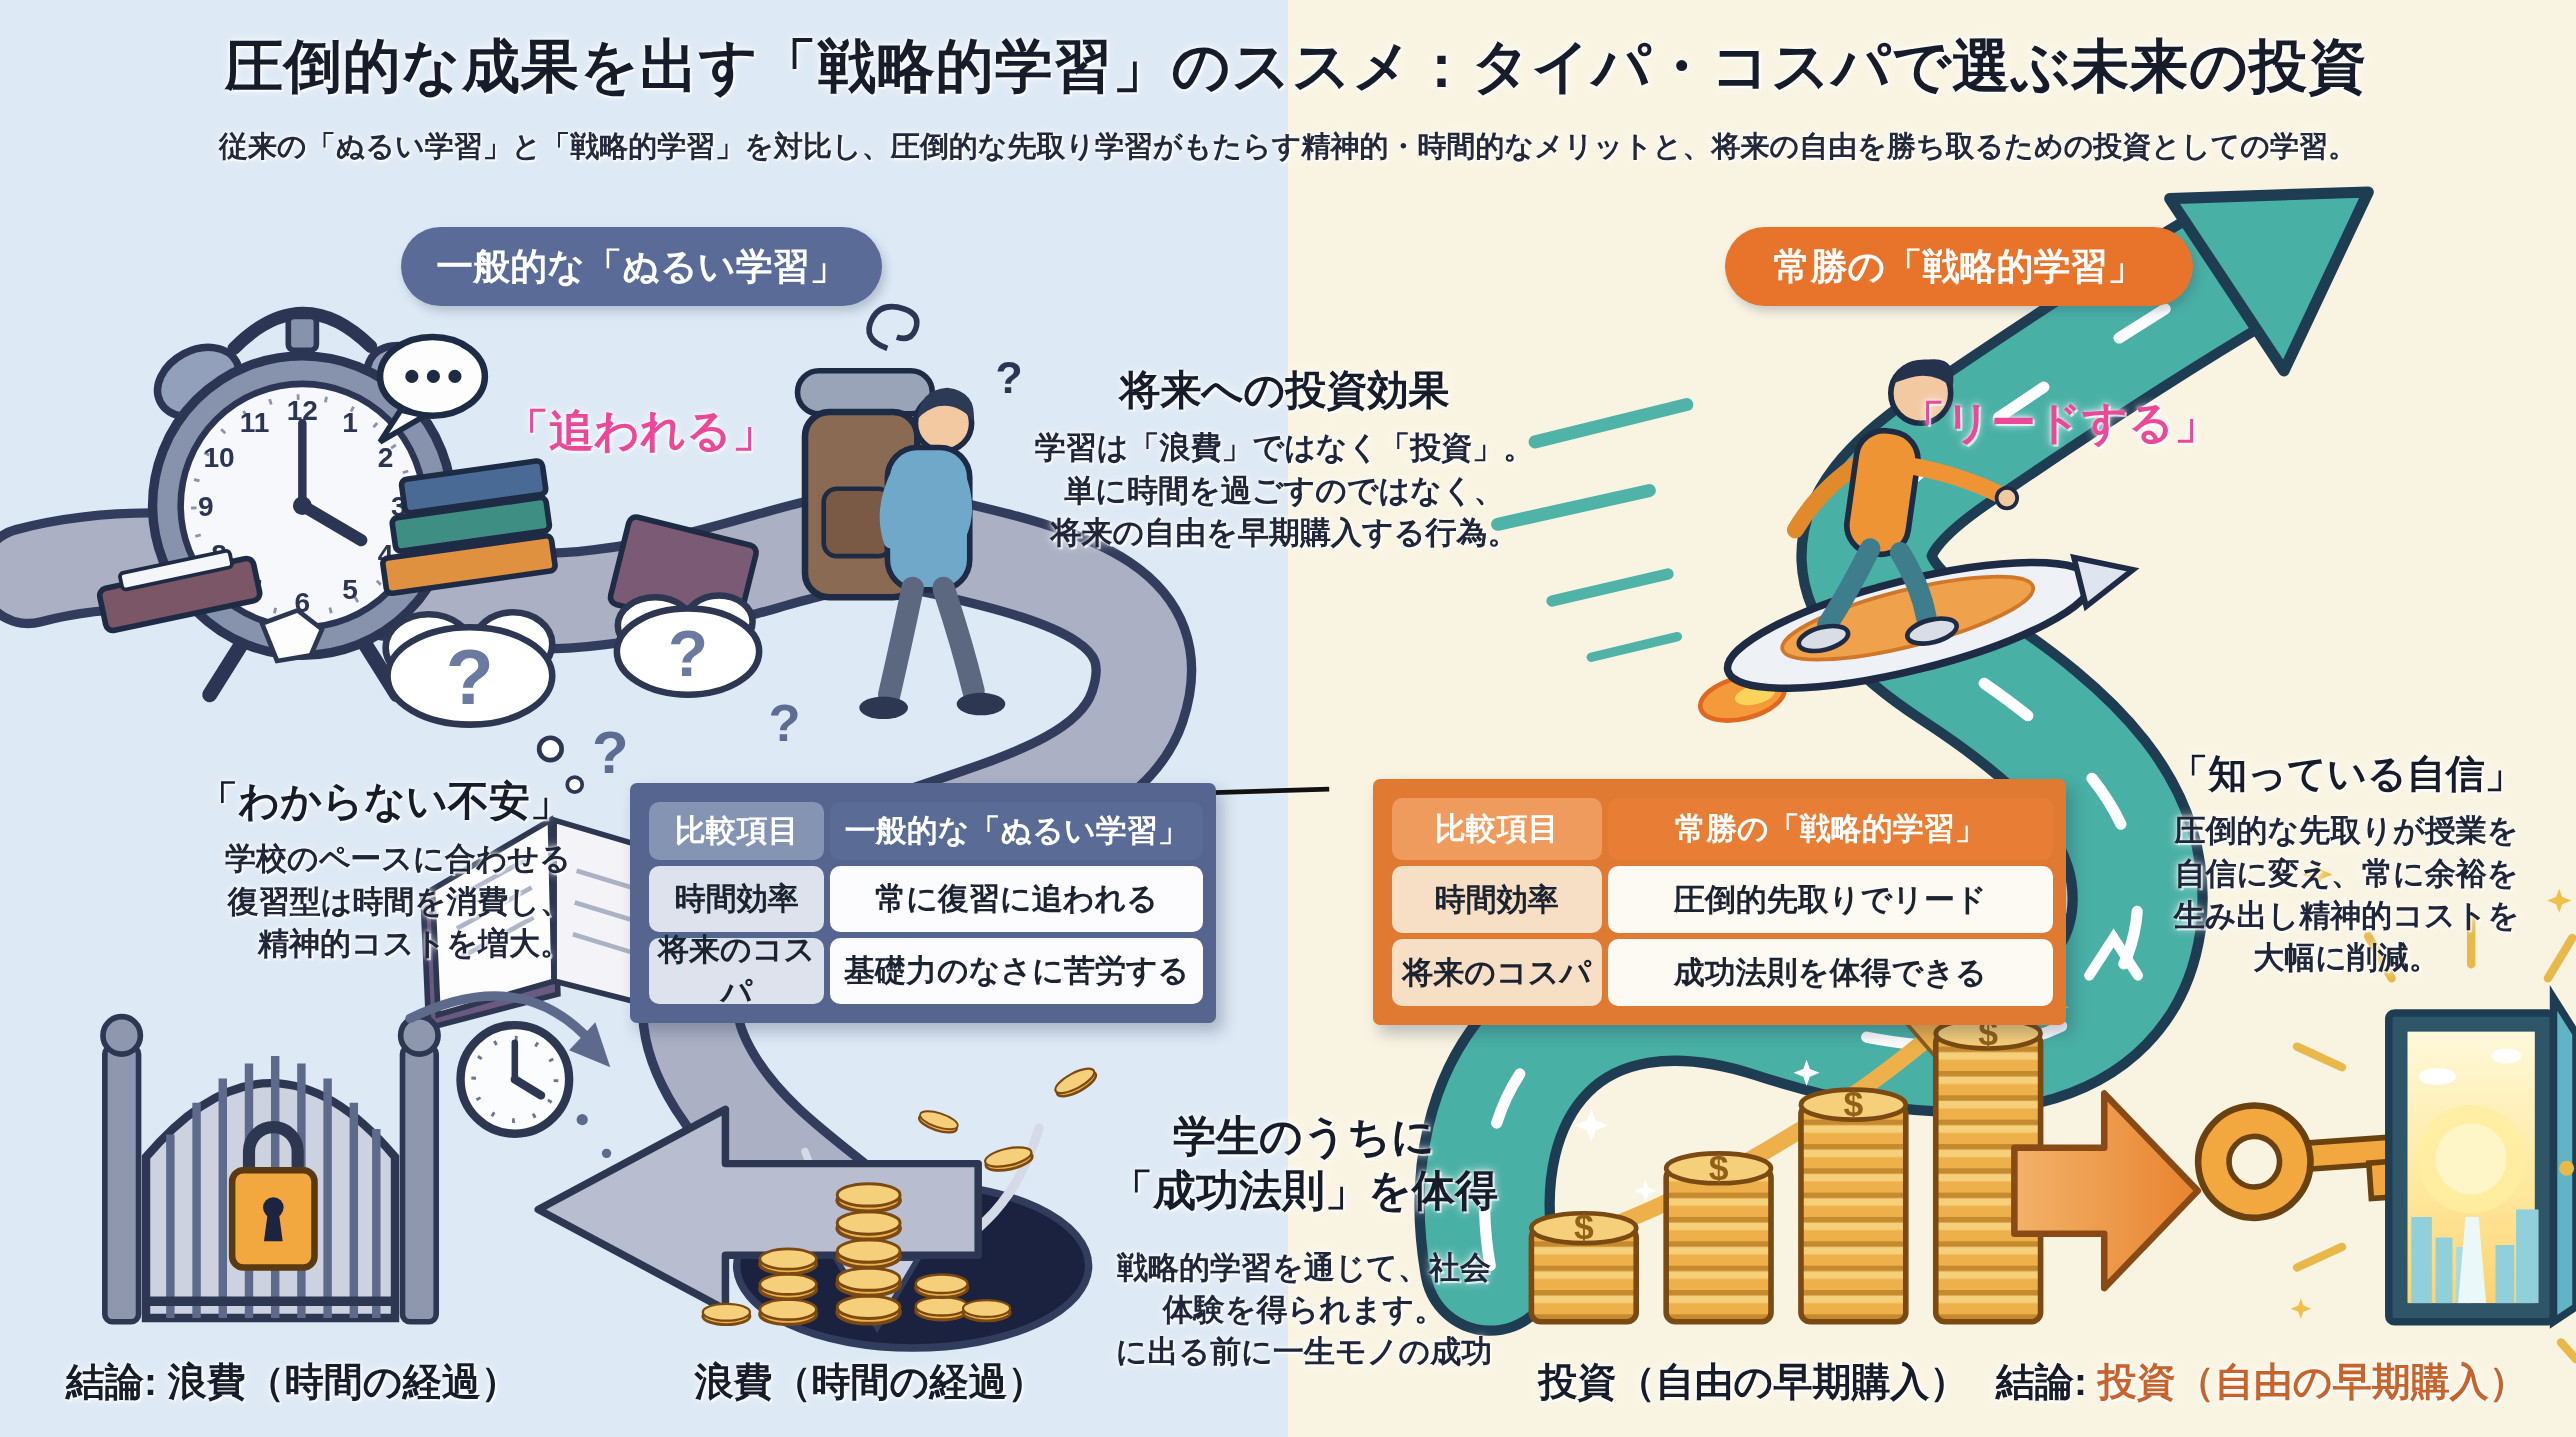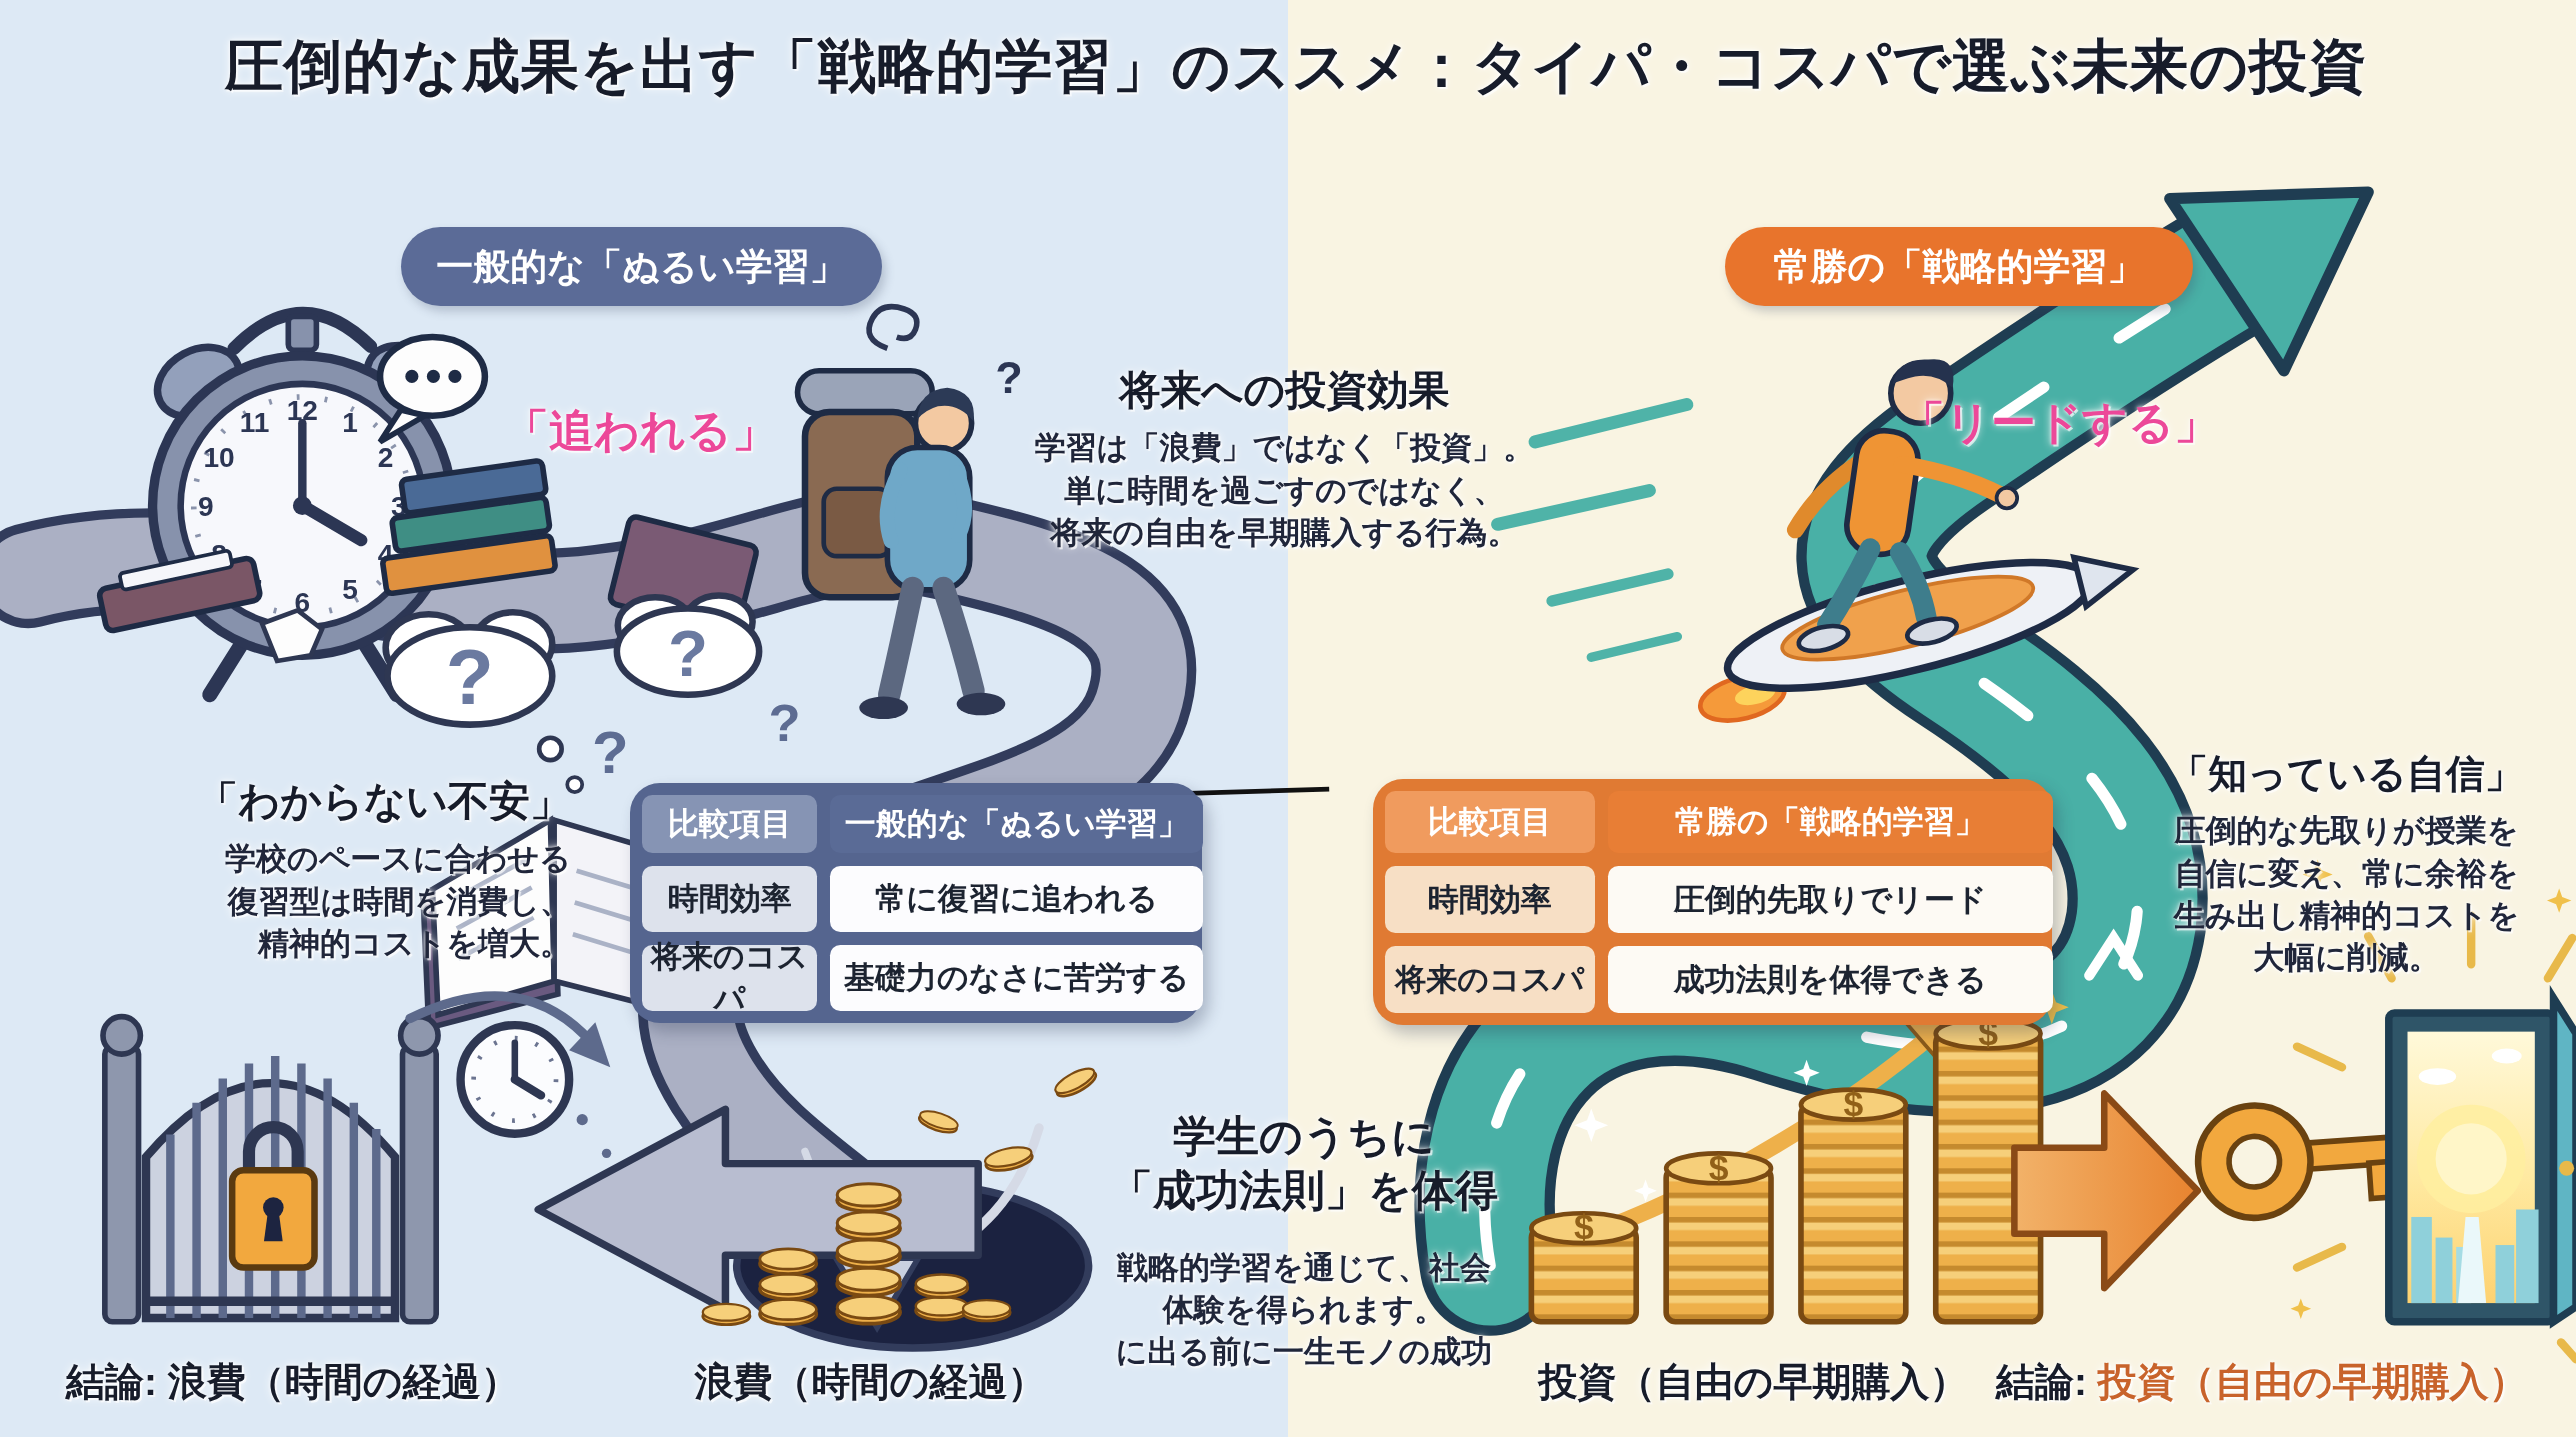--- a/index.html
+++ b/index.html
@@ -15,21 +15,21 @@
   .page-subtitle{left:0;top:127px;width:2576px;text-align:center;font-size:29px;font-weight:700;color:#23293a;}
   .badge{position:absolute;z-index:2;height:79px;border-radius:41px;display:flex;align-items:center;justify-content:center;
     font-size:37px;font-weight:800;color:#fff;box-shadow:3.7px 5.6px 9.4px rgba(60,70,100,.25);}
   .badge-lukewarm{left:401px;top:227px;width:481px;background:#5b6b97;}
   .badge-strategic{left:1725px;top:227px;width:468px;background:#e8742c;}
   .big-label{font-size:45px;font-weight:900;color:#ec4899;}
   .block{text-align:center;}
   .block h3{margin:0 0 9.4px 0;font-size:41px;font-weight:900;color:#171c2a;}
   .block h4{margin:0;font-size:43px;font-weight:900;color:#171c2a;line-height:1.25;text-align:center;}
   .block p{margin:0;font-size:31px;font-weight:700;line-height:1.36;color:#20263a;}
-  .cmp-table{position:absolute;z-index:3;display:grid;grid-template-columns:32% 68%;gap:13px;padding:12px;border-radius:30px;
+  .cmp-table{position:absolute;z-index:3;display:grid;grid-template-columns:32% 68%;gap:6px;padding:19px;border-radius:7px;
     box-shadow:6.6px 8.4px 15px rgba(40,50,80,.28);}
   .cmp-table .cell{display:flex;align-items:center;justify-content:center;border-radius:10.3px;
     font-size:31px;font-weight:800;text-align:center;}
   .table-lukewarm{left:630px;top:783px;width:548px;background:#55658f;grid-template-rows:58px 66px 66px;}
   .lt-h{color:#fff;} .lt-h1{background:#8694b4;} .lt-h2{background:#5a6b96;}
   .lt-c1{background:#dde2ec;color:#1c2330;} .lt-c2{background:#fcfcfe;color:#1c2330;}
   .table-strategic{left:1373px;top:779px;width:655px;background:#e07a33;grid-template-rows:62px 67px 67px;}
   .rt-h{color:#fff;} .rt-h1{background:#f09b5e;} .rt-h2{background:#e87e35;}
   .rt-c1{background:#f7dfc5;color:#1c2330;} .rt-c2{background:#fdfaf4;color:#1c2330;}
   .caption{position:absolute;z-index:2;top:1355px;font-size:39px;font-weight:900;color:#171c2a;}
@@ -300,20 +300,21 @@
       <circle cx="2052" cy="420" r="32" fill="#f3c9a2" stroke="#1e2b45" stroke-width="6"></circle>
       <path d="M 2022,410 Q 2028,382 2060,384 Q 2092,380 2086,414 Q 2068,398 2046,402 Q 2030,406 2022,410 Z" fill="#25324e"></path>
       <path d="M 1998,586 Q 1974,634 1952,668" stroke="#3e7d8c" stroke-width="22" fill="none" stroke-linecap="round"></path>
       <path d="M 2030,590 Q 2052,626 2058,660" stroke="#3e7d8c" stroke-width="22" fill="none" stroke-linecap="round"></path>
       <ellipse cx="1948" cy="682" rx="27" ry="12" fill="#d8dde6" stroke="#1e2b45" stroke-width="5" transform="rotate(-14 1948 682)"></ellipse>
       <ellipse cx="2064" cy="674" rx="27" ry="12" fill="#d8dde6" stroke="#1e2b45" stroke-width="5" transform="rotate(-14 2064 674)"></ellipse>
     </g>
   </svg>
 
   <div class="txt page-title halo">圧倒的な成果を出す「戦略的学習」のススメ：タイパ・コスパで選ぶ未来の投資</div>
+  <div class="txt page-subtitle halo">従来の「ぬるい学習」と「戦略的学習」を対比し、圧倒的な先取り学習がもたらす精神的・時間的なメリットと、将来の自由を勝ち取るための投資としての学習。</div>
 
   <div class="badge badge-lukewarm">一般的な「ぬるい学習」</div>
   <div class="badge badge-strategic">常勝の「戦略的学習」</div>
 
   <div class="txt big-label halo" style="left:504px;top:401px;">「追われる」</div>
   <div class="txt big-label halo" style="left:1900px;top:393px;">「リードする」</div>
 
   <div class="txt block halo" style="left:966px;top:363px;width:637px;">
     <h3>将来への投資効果</h3>
     <p>学習は「浪費」ではなく「投資」。</p>

